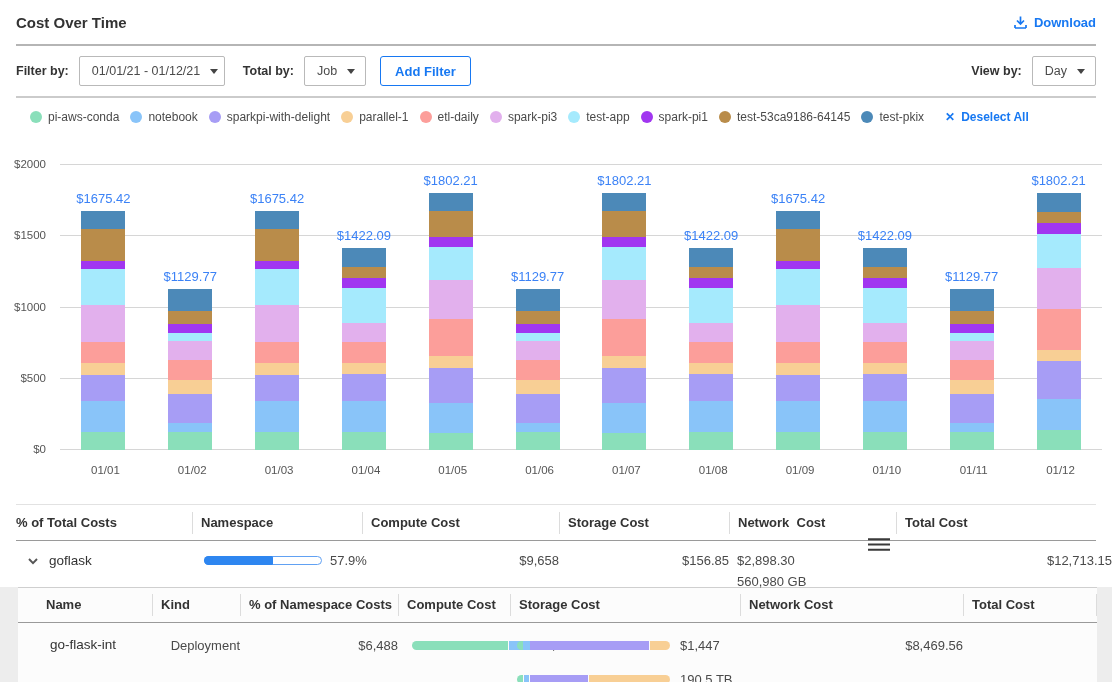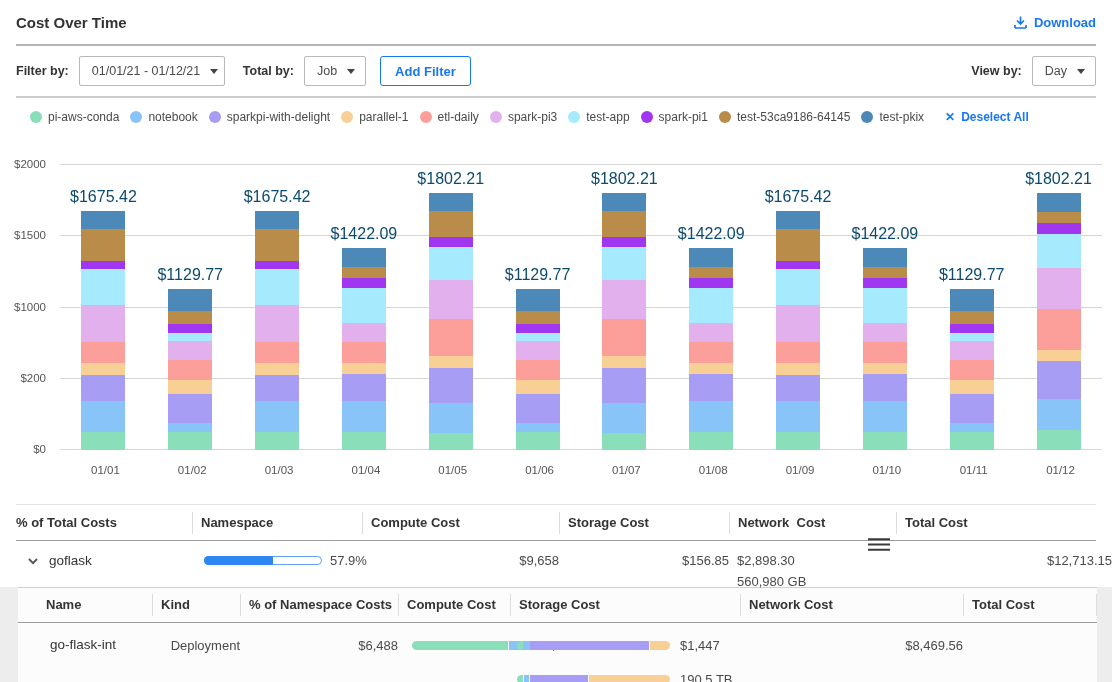--- a/index.html
+++ b/index.html
@@ -31,21 +31,21 @@
   .legend-dot { width: 12px; height: 12px; border-radius: 50%; flex: none; }
   .deselect { display: flex; align-items: center; gap: 6px; color: #1778f2; font-weight: 700; font-size: 12px; margin-left: 10px; cursor: pointer; }
   .x-icon { font-weight: 700; font-size: 12px; }
   
   .chart { position: relative; height: 352px; }
   .plot { position: absolute; left: 60px; right: 10px; top: 29px; height: 285px; }
   .gridline { position: absolute; left: 0; right: 0; height: 1px; background: #d6d6d6; }
   .ylabel { position: absolute; left: 0; width: 46px; text-align: right; font-size: 11.5px; color: #555; }
   .bars { position: absolute; left: 0; right: 0; top: 0; bottom: 0; display: flex; justify-content: space-around; align-items: flex-end; }
   .slot { position: relative; flex: 1; height: 100%; display: flex; flex-direction: column; justify-content: flex-end; align-items: center; }
-  .total-label { font-size: 16px; color: #0c4a6e; margin-bottom: 5px; white-space: nowrap; }
+  .total-label { font-size: 13px; color: #3b82f6; margin-bottom: 5px; white-space: nowrap; }
   .stack { width: 44px; display: flex; flex-direction: column-reverse; }
   .seg { width: 100%; }
   .xlabel { position: absolute; bottom: -26px; left: 2px; width: 100%; text-align: center; font-size: 11.5px; color: #555; }
   
   .tblsec { margin-top: 16px; }
   .tbl-top { height: 1px; background: #e2e2e2; margin: 0 16px; }
   .thead { display: grid; grid-template-columns: 192px 170px 197px 170px 167px 1fr; height: 35px; align-items: center; }
   .th { position: relative; height: 22px; line-height: 22px; padding-left: 8px; font-size: 13px; font-weight: 700; color: #333;
     border-left: 1px solid #dcdcdc; white-space: pre; }
   .th:first-child { border-left: none; padding-left: 16px; }
@@ -354,21 +354,21 @@
             <div class="seg" style="height: 34.2px; background: rgb(165, 234, 253);"></div>
             <div class="seg" style="height: 10.83px; background: rgb(161, 54, 240);"></div>
             <div class="seg" style="height: 10.83px; background: rgb(185, 140, 74);"></div>
             <div class="seg" style="height: 18.6675px; background: rgb(76, 137, 184);"></div>
           </div>
           <div class="xlabel">01/12</div>
         </div>
       </div>
     </div>
 <div class="ylabel" style="top: 307px;">$0</div>
-    <div class="ylabel" style="top: 235.75px;">$200</div>
+    <div class="ylabel" style="top: 235.75px;">$500</div>
     <div class="ylabel" style="top: 164.5px;">$1000</div>
     <div class="ylabel" style="top: 93.25px;">$1500</div>
     <div class="ylabel" style="top: 22px;">$2000</div>
   </div>
 
 <div class="tblsec">
   <div class="tbl-top"></div>
   <div class="thead">
     <div class="th"><span>% of Total Costs</span></div>
     <div class="th"><span>Namespace</span></div>

